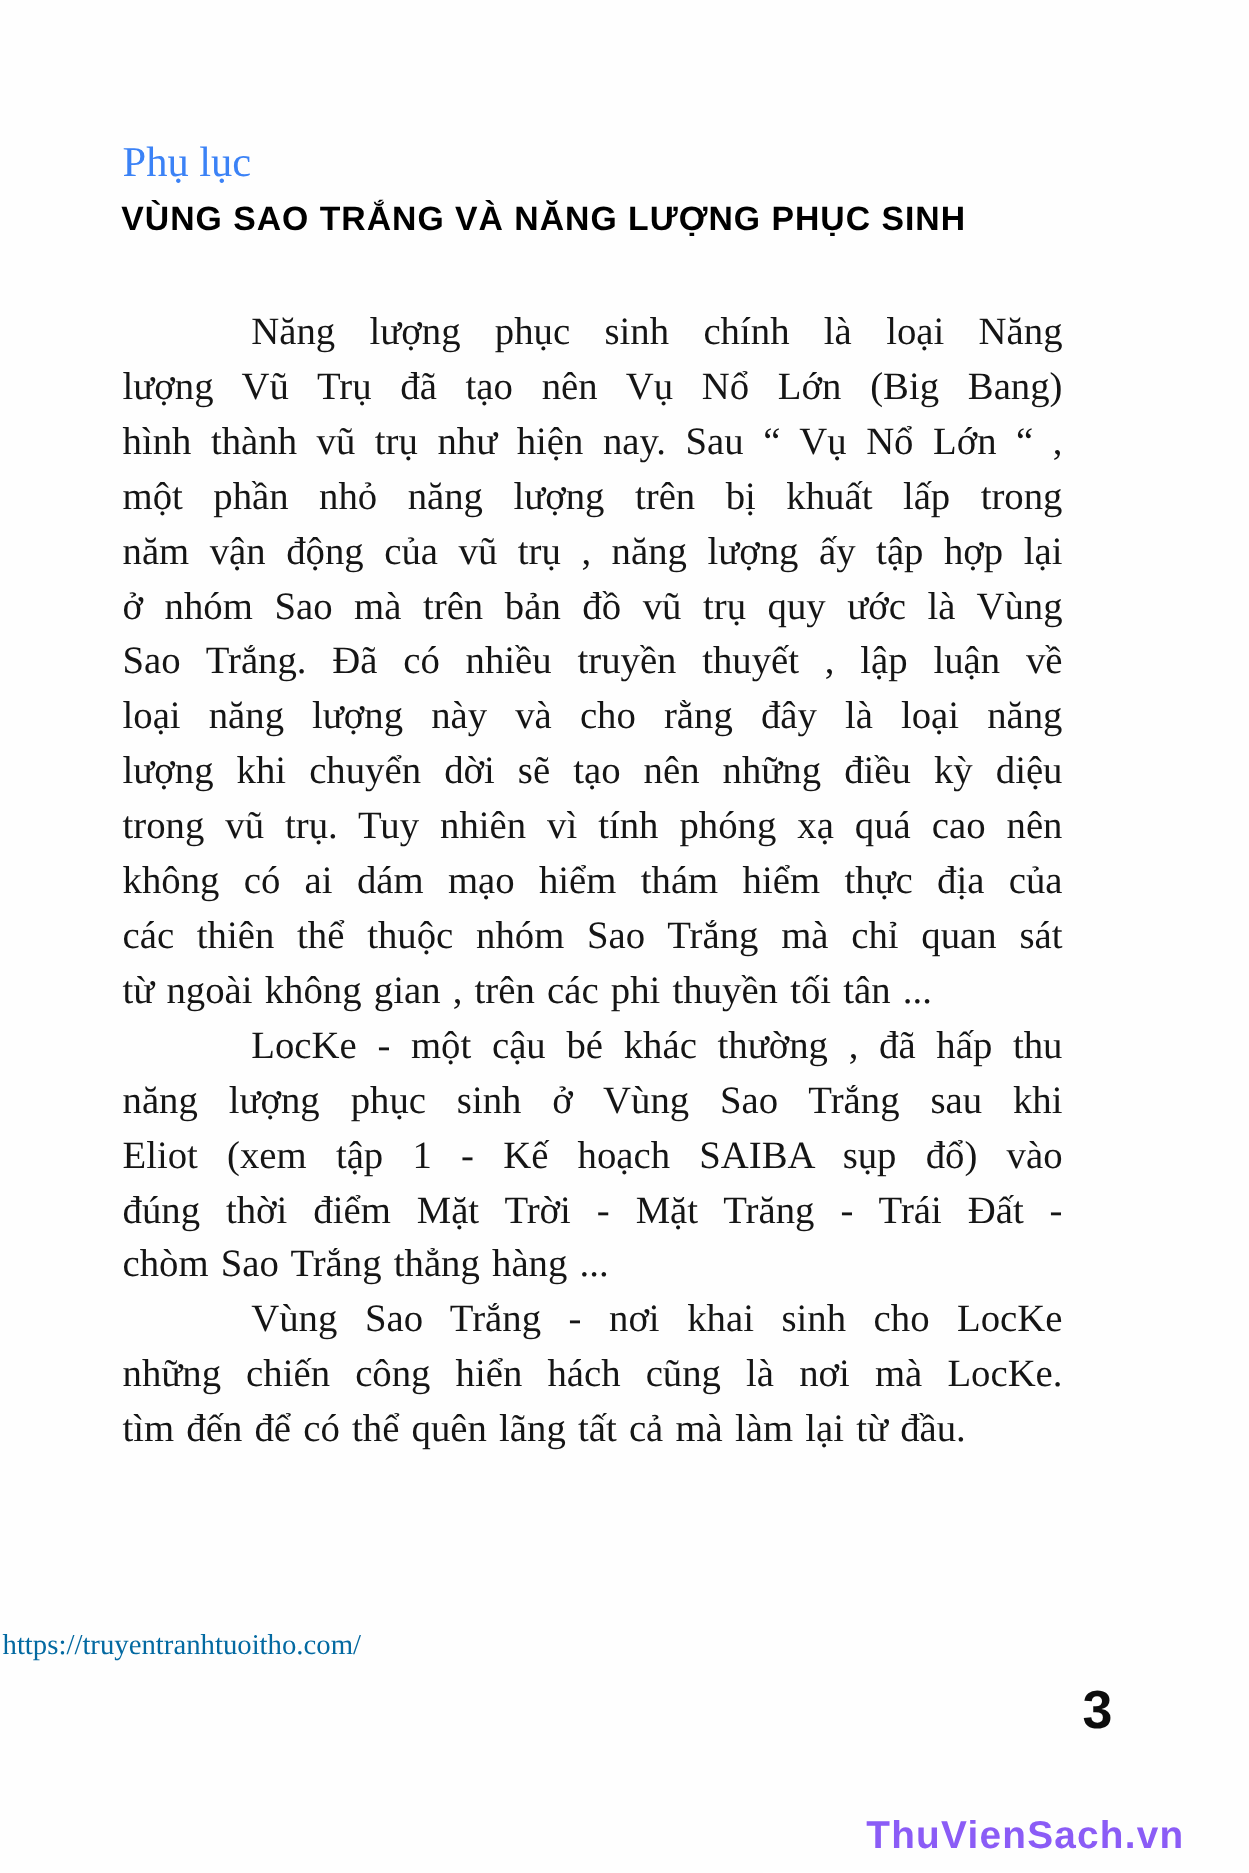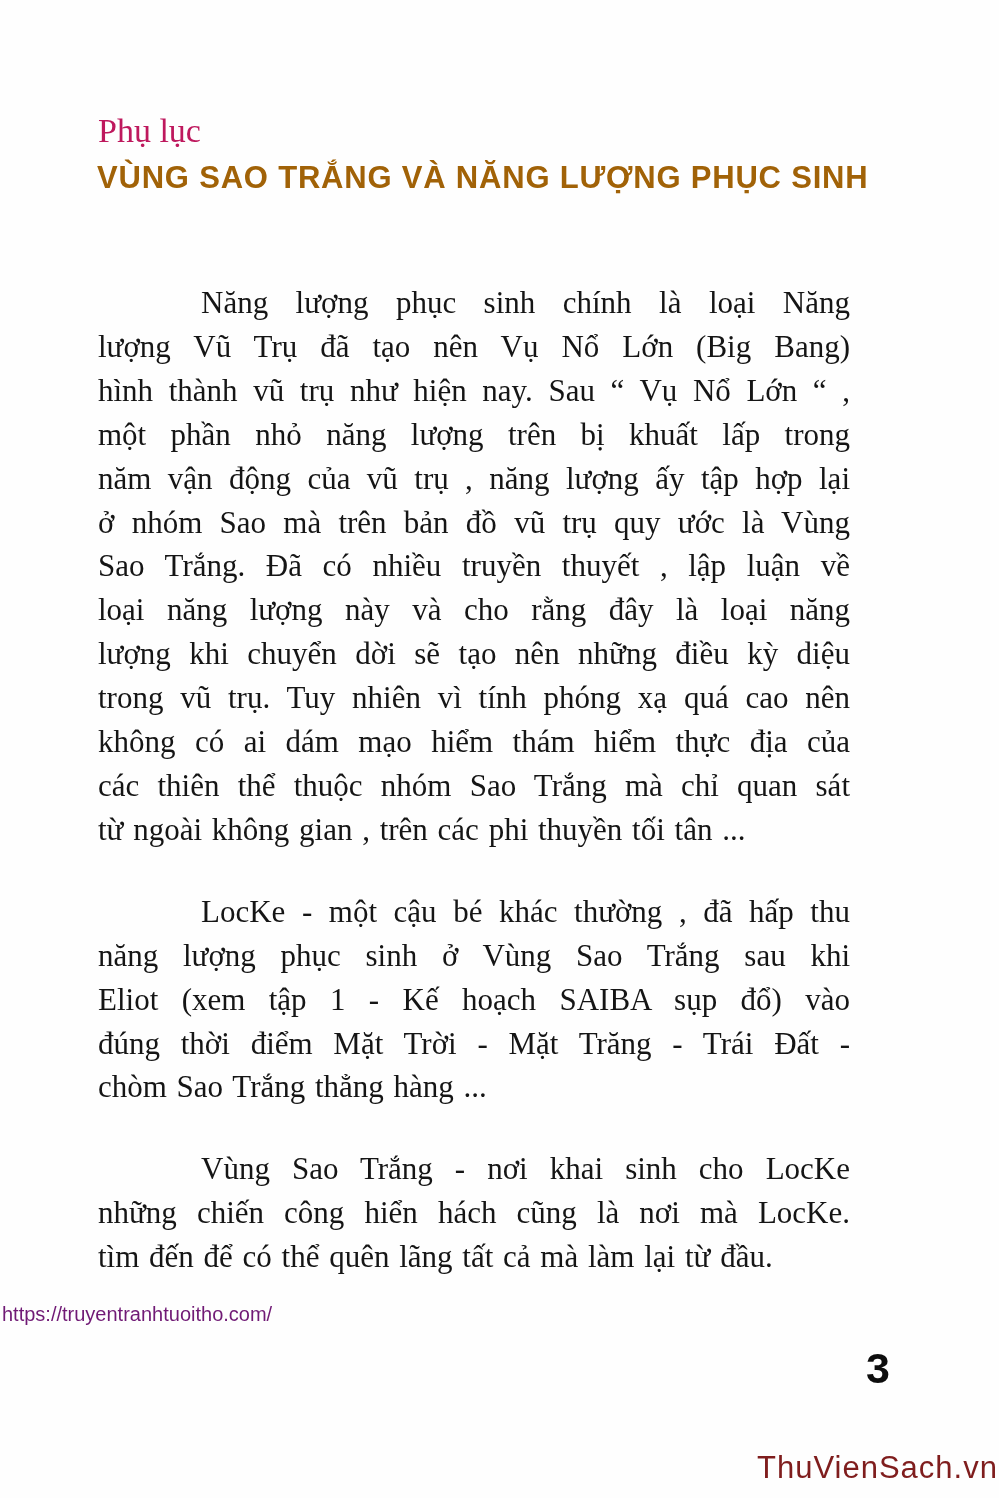--- a/index.html
+++ b/index.html
@@ -14,83 +14,83 @@
     background: #fefefe;
     overflow: hidden;
     color: #111111;
   }
   .appendix-label {
     position: absolute;
     left: 98px;
     top: 112px;
     font-family: "Liberation Serif", serif;
     font-size: 34px;
-    color: #be185d;
+    color: #3b82f6;
     white-space: nowrap;
   }
   .chapter-title {
     position: absolute;
     left: 97px;
     top: 160px;
     font-family: "Liberation Sans", sans-serif;
     font-weight: bold;
-    font-size: 31px;
+    font-size: 27px;
     letter-spacing: 0.8px;
-    color: #a16207;
+    color: #000000;
     white-space: nowrap;
   }
   .body-text {
     position: absolute;
     left: 98px;
     top: 243px;
     width: 752px;
     font-family: "Liberation Serif", serif;
     font-size: 31px;
     line-height: 43.9px;
     color: #151515;
     word-spacing: 2px;
   }
   .line {
     text-align: justify;
     text-align-last: justify;
   }
   .line.indent {
     text-indent: 103px;
-    margin-top: 38px;
   }
   .line.last {
     text-align-last: auto;
   }
   .source-url {
     position: absolute;
     left: 2px;
     top: 1303px;
-    font-family: Liberation Sans, sans-serif;
-    font-size: 20px;
-    color: #701a75;
+    font-family: Liberation Serif, serif;
+    font-size: 23px;
+    color: #0369a1;
     white-space: nowrap;
   }
   .page-number {
     position: absolute;
     left: 866px;
     top: 1344px;
     font-family: "Liberation Sans", sans-serif;
     font-weight: bold;
     font-size: 43px;
     color: #0d0d0d;
   }
   .watermark {
     position: absolute;
-    left: 757px;
+    left: 693px;
     top: 1450px;
     font-family: "Liberation Sans", sans-serif;
     font-size: 31px;
     letter-spacing: 1px;
-    color: #7f1d1d;
+    color: #8b5cf6;
     white-space: nowrap;
+    font-weight: bold;
   }
 </style>
 </head>
 <body>
 
 <div class="page">
 
   <div class="appendix-label">Phụ lục</div>
 
   <div class="chapter-title">VÙNG SAO TRẮNG VÀ NĂNG LƯỢNG PHỤC SINH</div>

